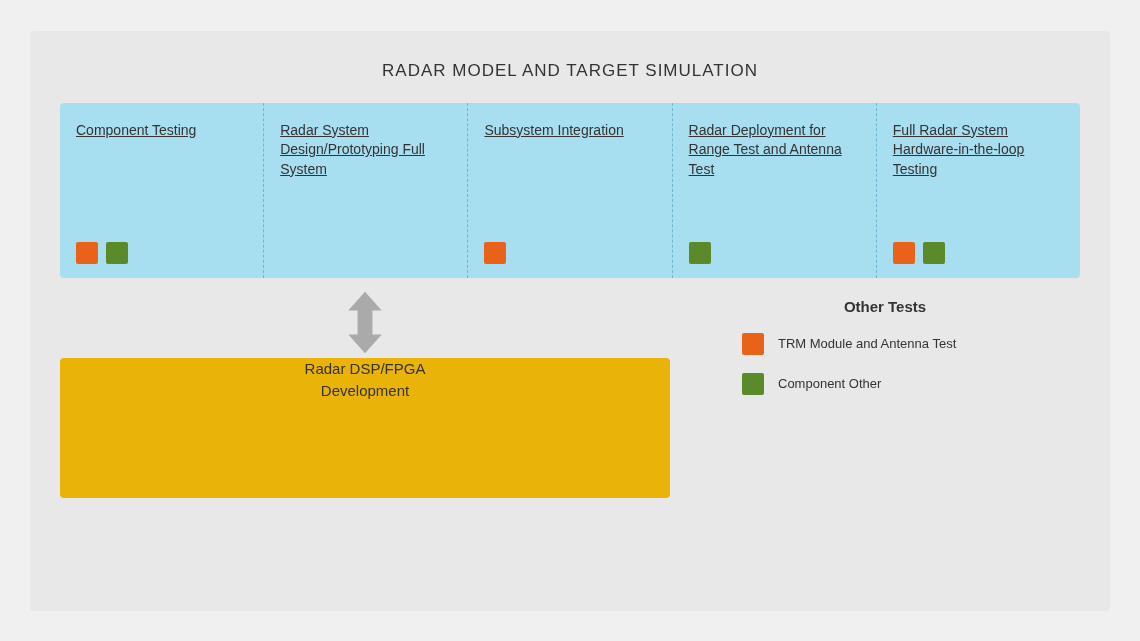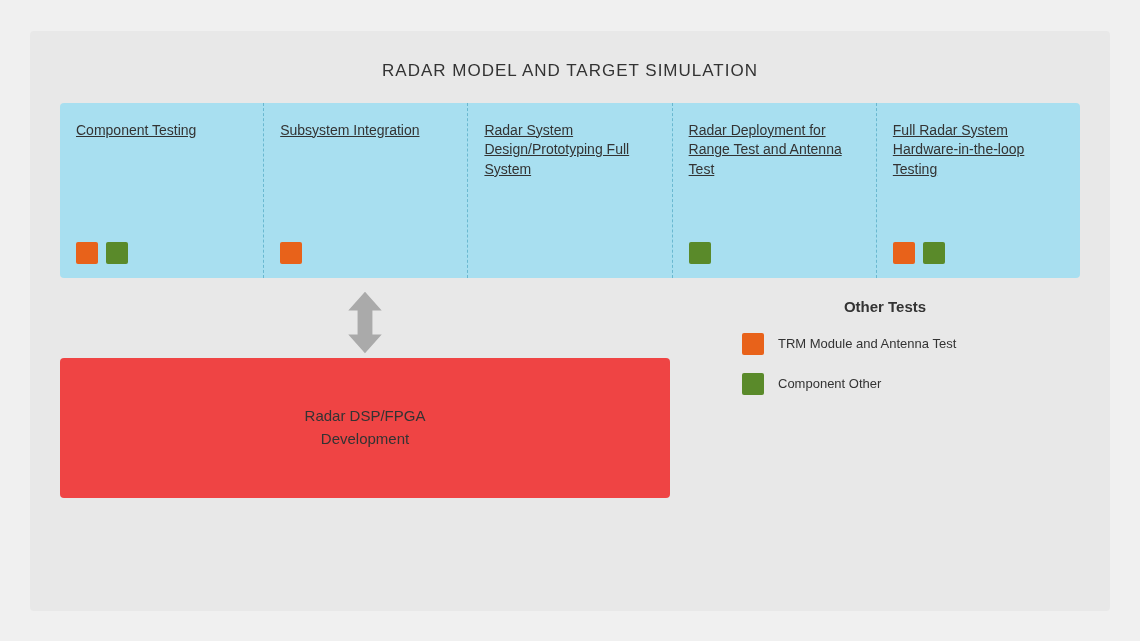--- a/index.html
+++ b/index.html
@@ -94,25 +94,25 @@
       justify-content: center;
       align-items: center;
       height: 70px;
     }
     .arrow-svg {
       width: 60px;
       height: 65px;
     }
     .bottom-box {
       width: 100%;
-      background: #ef4444;
+      background: #eab308;
       border-radius: 4px;
       height: 140px;
       display: flex;
-      align-items: center;
+      align-items: flex-start;
       justify-content: center;
     }
     .bottom-box-label {
       font-size: 15px;
       color: #333;
       text-align: center;
       line-height: 1.5;
     }
     .legend-box {
       flex: 1;
@@ -149,28 +149,28 @@
   <div class="top-row">
 
   <div class="phase-cell">
         <div class="phase-label">Component Testing</div>
         <div class="phase-icons">
           <div class="icon-sq icon-orange"></div>
           <div class="icon-sq icon-green"></div>
         </div>
       </div>
       <div class="phase-cell">
-        <div class="phase-label">Subsystem Integration</div>
-        <div class="phase-icons">
-          <div class="icon-sq icon-orange"></div>
-        </div>
-      </div>
-      <div class="phase-cell">
         <div class="phase-label">Radar System Design/Prototyping Full System</div>
         <div class="phase-icons"></div>
+      </div>
+      <div class="phase-cell">
+        <div class="phase-label">Subsystem Integration</div>
+        <div class="phase-icons">
+          <div class="icon-sq icon-orange"></div>
+        </div>
       </div>
       <div class="phase-cell">
         <div class="phase-label">Radar Deployment for Range Test and Antenna Test</div>
         <div class="phase-icons">
           <div class="icon-sq icon-green"></div>
         </div>
       </div>
       <div class="phase-cell">
         <div class="phase-label">Full Radar System Hardware-in-the-loop Testing</div>
         <div class="phase-icons">

